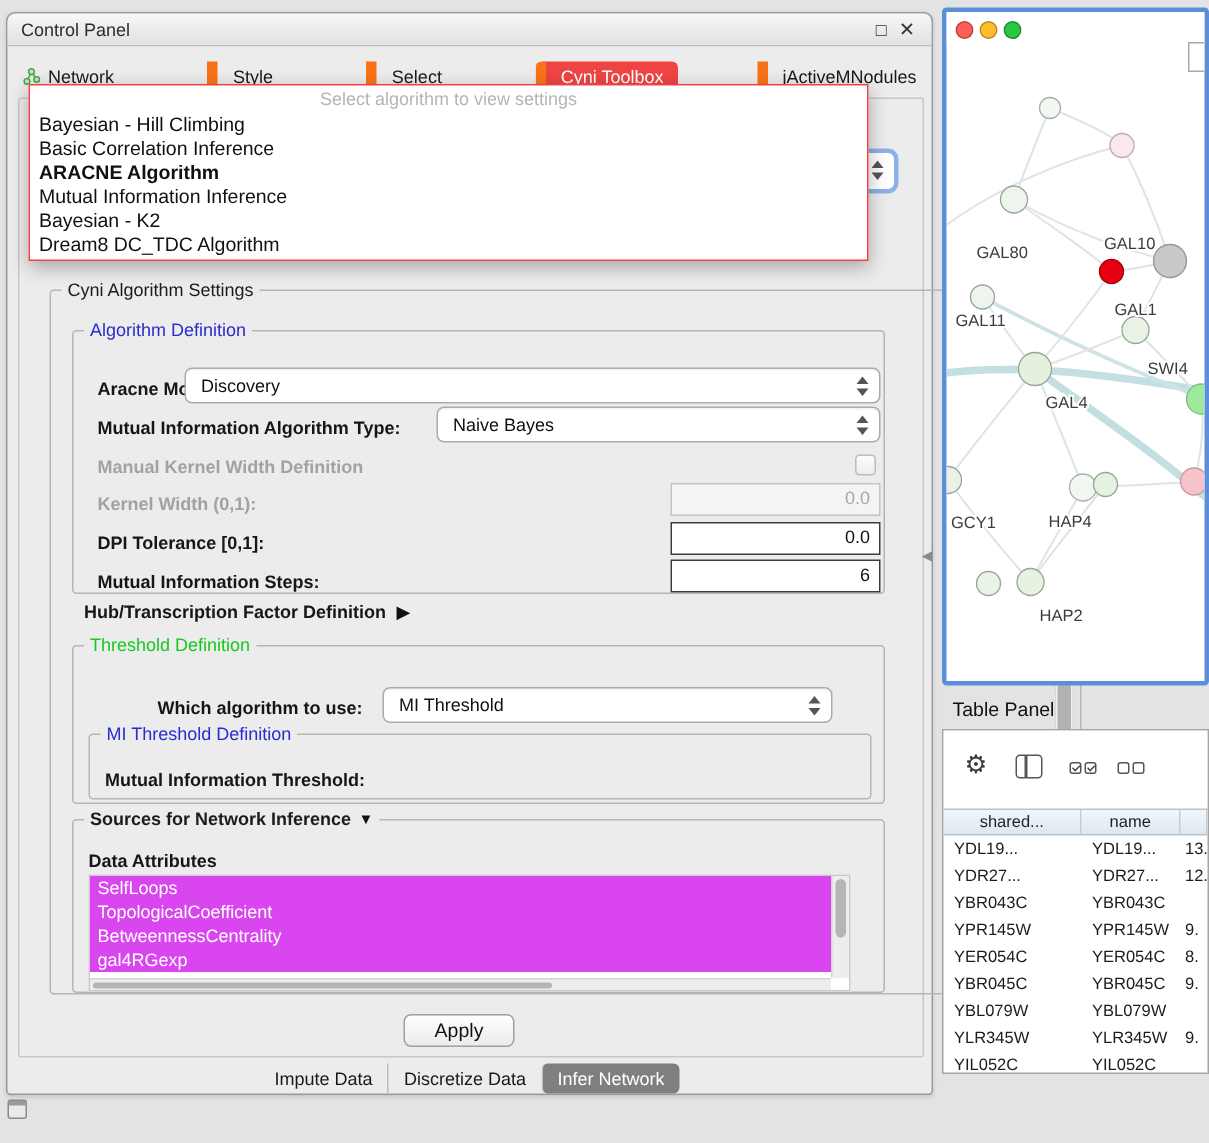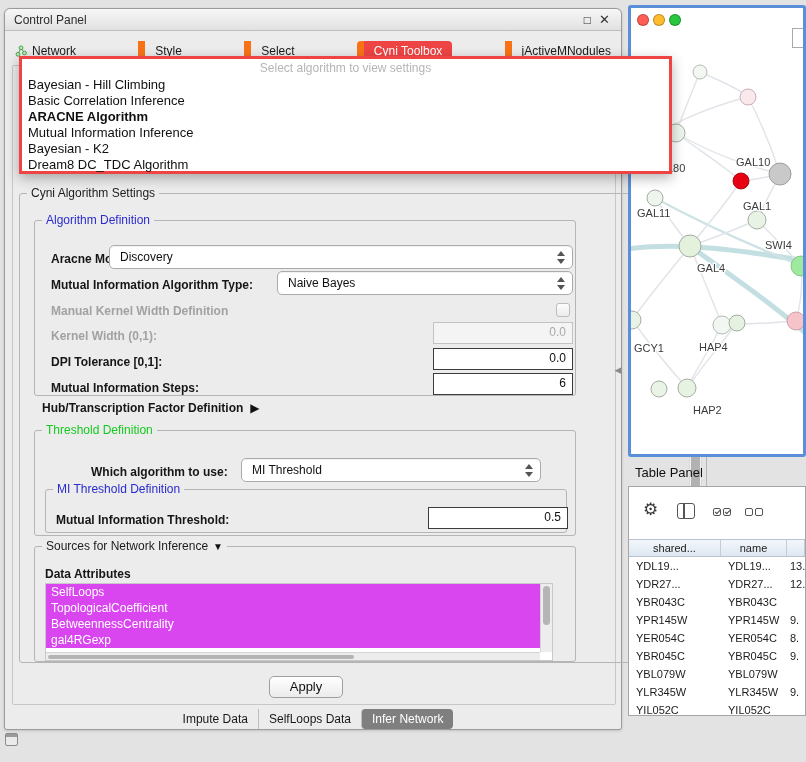--- a/index.html
+++ b/index.html
@@ -18,34 +18,34 @@
   .tab{padding:3px 10px;display:flex;gap:5px;align-items:center;white-space:nowrap}
   .tab+.tab{border-left:7px solid #f97316}
   .tab.on{background:#ef4444;color:#fff;border-radius:4px}
 
   .contentframe{position:absolute;left:7px;top:56px;width:604px;height:640px;border:1px solid #c7c7c7;border-radius:2px}
 
   
   .focusfrag{position:absolute;left:552px;top:90px;width:42px;height:30px;border:3px solid #8cb1e8;border-radius:7px;background:#fff;z-index:4}
 
   
-  .popup{position:absolute;left:14px;top:47px;width:653px;height:118px;background:#fff;border:3px solid #ef4444;box-shadow:0 4px 12px rgba(0,0,0,.3);z-index:9;padding-top:2px}
+  .popup{position:absolute;left:14px;top:47px;width:560px;height:118px;background:#fff;border:1px solid #ef4444;box-shadow:0 4px 12px rgba(0,0,0,.3);z-index:9;padding-top:2px}
   .phead{text-align:center;color:#b5b5b5;font-size:12px;height:15px;line-height:14px}
   .pitem{font-size:13px;height:16px;line-height:15px;padding:1px 6px;color:#101010;white-space:nowrap}
   .pitem.bold{font-weight:700}
 
   
   .grp{position:absolute;border:1px solid #b5b5b5;border-radius:3px}
   .gt{position:absolute;top:-8px;left:7px;background:#ececec;padding:0 4px;font-size:12px;color:#1c1c1c;white-space:nowrap;display:flex;gap:5px;align-items:center}
   .gt.blue{color:#2b2bcf}
   .gt.green{color:#15ca1f}
 
   .lbl{position:absolute;font-size:12px;font-weight:700;color:#161616;white-space:nowrap}
   .lbl.dis{color:#a2a2a2}
-  .plain{font-weight:400}
+  .plain{font-weight:700}
 
   .combo{position:absolute;height:24px;background:#fff;border:1px solid #ababab;border-radius:5px;font-size:12px;line-height:22px;padding-left:10px;color:#101010;box-shadow:inset 0 1px 1px rgba(0,0,0,.06)}
   .spin{position:absolute;right:7px;top:4px;width:9px;height:16px}
   .spin::before{content:"";position:absolute;right:0;top:1px;border-left:4px solid transparent;border-right:4px solid transparent;border-bottom:5px solid #555}
   .spin::after{content:"";position:absolute;right:0;top:9px;border-left:4px solid transparent;border-right:4px solid transparent;border-top:5px solid #555}
 
   .field{position:absolute;height:22px;background:#fff;border:1.5px solid #3c3c3c;font-size:12px;line-height:19px;text-align:right;padding:0 6px;color:#101010}
   .field.dis{border:1px solid #c3c3c3;background:#f4f4f4;color:#a8a8a8}
 
   .cbox{position:absolute;width:14px;height:14px;border:1px solid #bdbdbd;border-radius:3px;background:linear-gradient(#fdfdfd,#ececec)}
@@ -154,21 +154,21 @@
     <div class="popup">
       <div class="phead">Select algorithm to view settings</div>
       <div class="pitem">Bayesian - Hill Climbing</div>
       <div class="pitem">Basic Correlation Inference</div>
       <div class="pitem bold">ARACNE Algorithm</div>
       <div class="pitem">Mutual Information Inference</div>
       <div class="pitem">Bayesian - K2</div>
       <div class="pitem">Dream8 DC_TDC Algorithm</div>
     </div>
 
-    <div class="grp" style="left:14px;top:184px;width:688px;height:470px">
+    <div class="grp" style="left:28px;top:184px;width:688px;height:470px">
       <span class="gt">Cyni Algorithm Settings</span>
 
       <div class="grp" style="left:14px;top:26px;width:542px;height:176px">
         <span class="gt blue">Algorithm Definition</span>
 
         <span class="lbl" style="left:16px;top:31px">Aracne Mode:</span>
         <div class="combo" style="left:74px;top:24px;width:464px">
           <span>Discovery</span>
           <span class="spin"></span>
         </div>
@@ -202,21 +202,20 @@
 
         <span class="lbl" style="left:56px;top:34px">Which algorithm to use:</span>
         <div class="combo" style="left:206px;top:27px;width:300px">
           <span>MI Threshold</span>
           <span class="spin"></span>
         </div>
 
         <div class="grp" style="left:10px;top:58px;width:522px;height:44px">
           <span class="gt blue">MI Threshold Definition</span>
           <span class="lbl" style="left:10px;top:23px">Mutual Information Threshold:</span>
-          <div class="field" style="left:382px;top:17px;width:140px">0.5</div>
         </div>
       </div>
 
       <div class="grp" style="left:14px;top:352px;width:542px;height:116px">
         <span class="gt">
           <span class="plain">Sources for Network Inference</span>
           <span style="font-size:10px;color:#111">▼</span>
         </span>
         <span class="lbl" style="left:10px;top:20px">Data Attributes</span>
 
@@ -236,21 +235,21 @@
 
       <div class="sscroll">
           <div class="th"></div>
         </div>
     </div>
 
     <div class="applybtn">Apply</div>
 
     <div class="btabs">
       <div class="btab">Impute Data</div>
-      <div class="btab">SelfLoops Data</div>
+      <div class="btab">Discretize Data</div>
       <div class="btab on">Infer Network</div>
     </div>
   </section>
 
   <section class="netwin">
     <svg class="netsvg" width="172" height="446" viewBox="0 0 172 446">
       <g id="edges">
         <path class="th" d="M-10,242 C50,232 120,244 182,254"></path>
         <path class="th" d="M59,238 C100,268 148,300 182,332"></path>
         <path class="md" d="M24,190 C70,215 125,240 182,262"></path>

